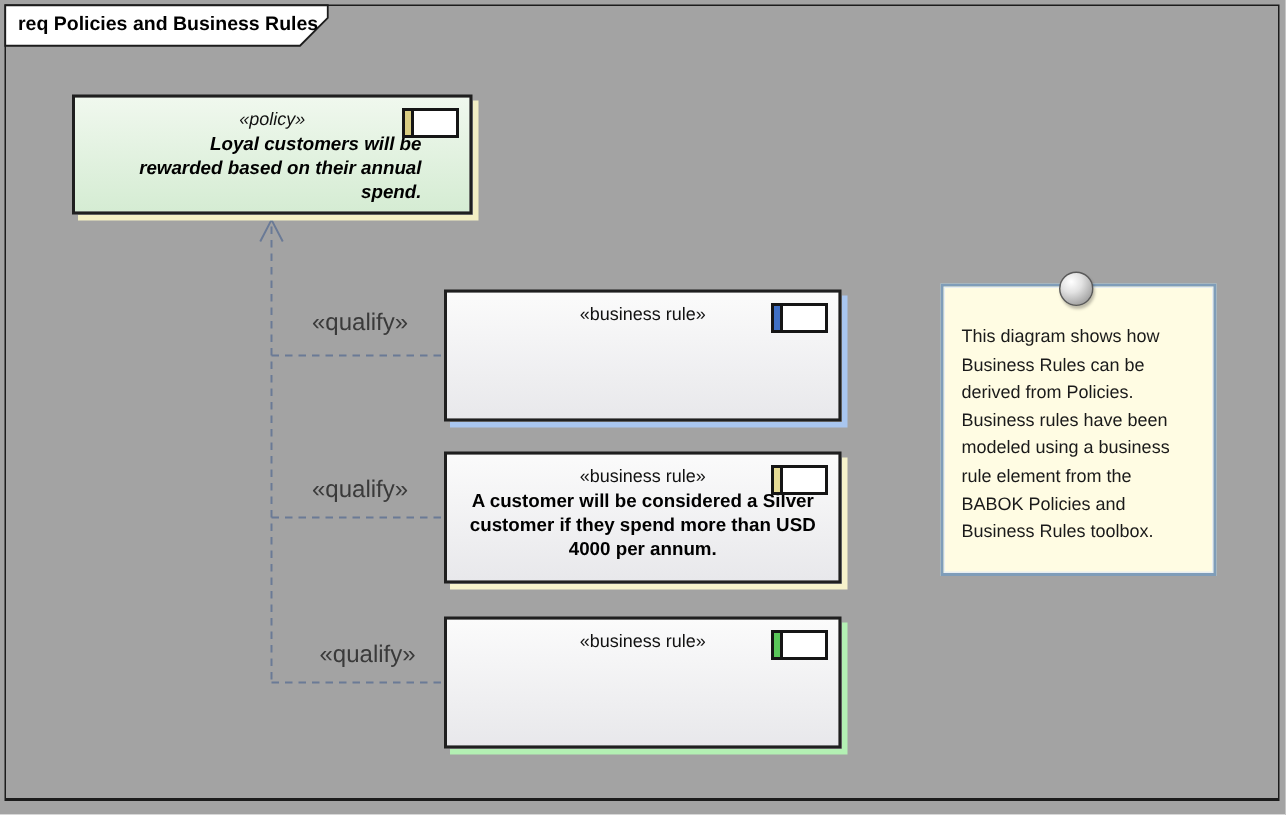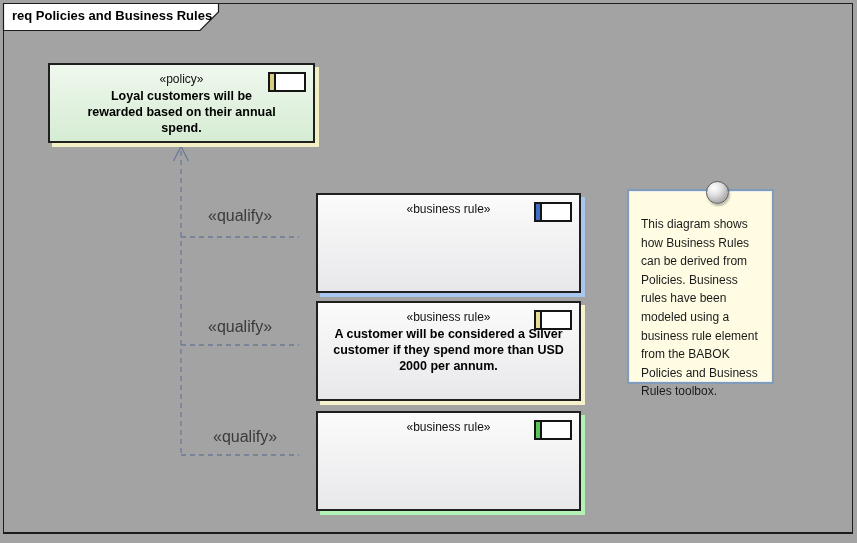--- a/index.html
+++ b/index.html
@@ -17,34 +17,34 @@
   .wires{position:absolute;left:0;top:0;width:857px;height:543px;}
   .wires path{stroke:#6a7a96;stroke-width:1.3;fill:none;}
   .dashed{stroke-dasharray:5 4;}
   .qlabel{position:absolute;font-size:16px;color:#3a3a3a;white-space:nowrap;}
 
   
   .el{position:absolute;border:2px solid #1f1f1f;box-sizing:border-box;
       text-align:center;padding:6px 14px 4px 14px;}
   .el-policy{left:48px;top:63px;width:267px;height:80px;
       background:linear-gradient(to bottom,#f0f8ee,#d5ecd3);}
-  .el-rule{left:316px;width:265px;height:100px;
+  .el-rule{left:296px;width:265px;height:88px;
       background:linear-gradient(to bottom,#fbfbfb,#e8e8eb);}
   .rule-0{top:193px;} .rule-1{top:301px;} .rule-2{top:411px;}
   .stereo{font-size:12px;color:#111;line-height:16px;}
   .el-name{font-size:12.5px;font-weight:bold;color:#000;line-height:16px;margin-top:1px;}
 
   
   .badge{position:absolute;top:7px;right:7px;width:34px;height:16px;
          border:2px solid #151515;display:flex;background:#fff;}
   .badge .bar{width:6px;height:100%;border-right:2px solid #151515;box-sizing:border-box;}
   .badge .body{flex:1;background:#fff;}
 
   
-  .note{position:absolute;left:627px;top:189px;width:147px;height:195px;
+  .note{position:absolute;left:627px;top:189px;width:184px;height:195px;
         background:#fffce3;border:2px solid #7f9db9;box-sizing:border-box;
         box-shadow:inset 0 0 0 1px #e8eef2;}
   .note-text{padding:24px 10px 8px 12px;font-size:12px;line-height:1.55;color:#1a1a1a;}
   .pin{position:absolute;left:77px;top:-10px;width:21px;height:21px;border-radius:50%;
        border:1px solid #5a5a5a;
        background:radial-gradient(circle at 34% 28%,#ffffff 0%,#e2e2e2 35%,#a8a8a8 75%,#8d8d8d 100%);
        box-shadow:1px 2px 2px rgba(0,0,0,0.25);}
 </style>
 </head>
 <body>
@@ -69,40 +69,40 @@
       <path class="dashed" d="M181 345 L299 345"></path>
     </g>
     <g>
       <path class="dashed" d="M181 455 L299 455"></path>
     </g>
   </svg>
   <div class="qlabel" style="left:208px;top:207px;">«qualify»</div>
   <div class="qlabel" style="left:208px;top:318px;">«qualify»</div>
   <div class="qlabel" style="left:213px;top:428px;">«qualify»</div>
 
-  <div class="el el-policy" style="box-shadow: rgb(243, 239, 196) 4px 4px 0px;">
+  <div class="el el-policy" style="box-shadow: rgb(243, 239, 196) 4px 4px 0px; font-style: italic;">
     <div class="stereo">«policy»</div>
-    <div class="el-name" style="padding:0 18px;">Loyal customers will be rewarded based on their annual spend.</div>
+    <div class="el-name" style="padding:0 18px;text-align:right;">Loyal customers will be rewarded based on their annual spend.</div>
     <div class="badge">
       <div class="bar" style="background: rgb(217, 205, 130);"></div>
       <div class="body"></div>
     </div>
   </div>
 
   <div class="el el-rule rule-0" style="box-shadow: rgb(169, 198, 239) 4px 4px 0px;">
     <div class="stereo">«business rule»</div>
     <div class="badge">
       <div class="bar" style="background: rgb(63, 111, 196);"></div>
       <div class="body"></div>
     </div>
   </div>
 
   <div class="el el-rule rule-1" style="box-shadow: rgb(246, 242, 203) 4px 4px 0px;">
     <div class="stereo">«business rule»</div>
-    <div class="el-name">A customer will be considered a Silver customer if they spend more than USD 2000 per annum.</div>
+    <div class="el-name">A customer will be considered a Silver customer if they spend more than USD 4000 per annum.</div>
     <div class="badge">
       <div class="bar" style="background: rgb(230, 220, 150);"></div>
       <div class="body"></div>
     </div>
   </div>
 
   <div class="el el-rule rule-2" style="box-shadow: rgb(179, 240, 179) 4px 4px 0px;">
     <div class="stereo">«business rule»</div>
     <div class="badge">
       <div class="bar" style="background: rgb(89, 198, 89);"></div>

